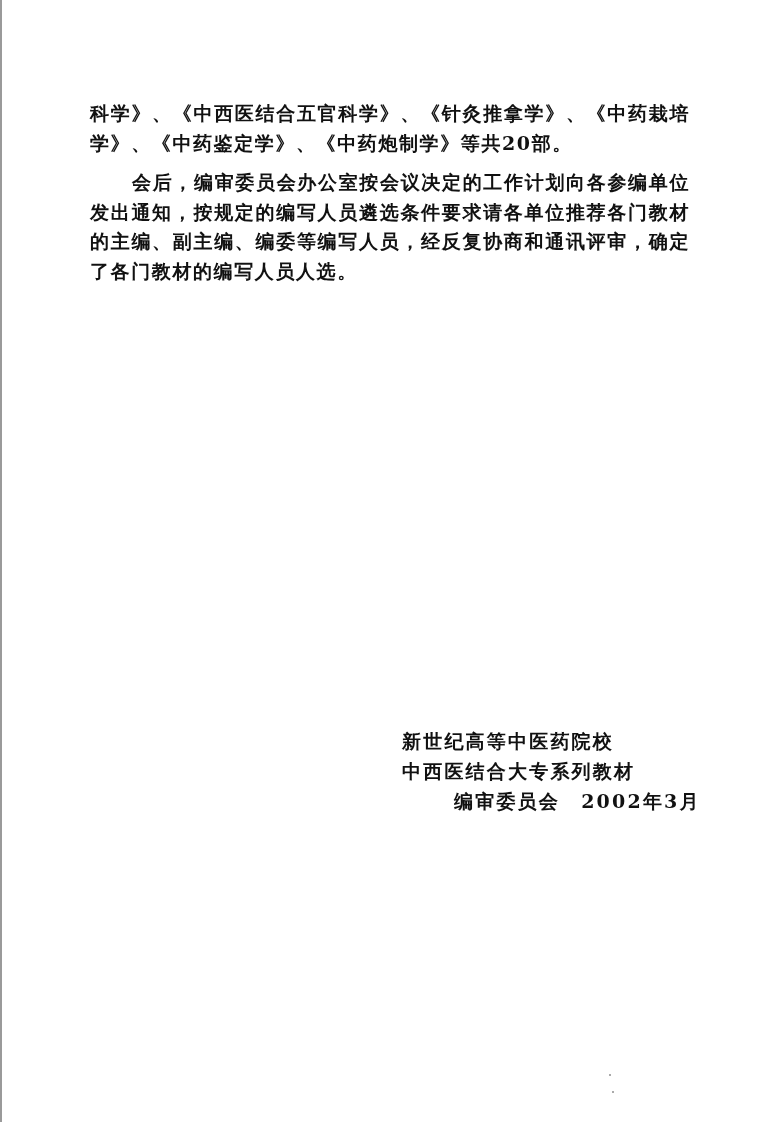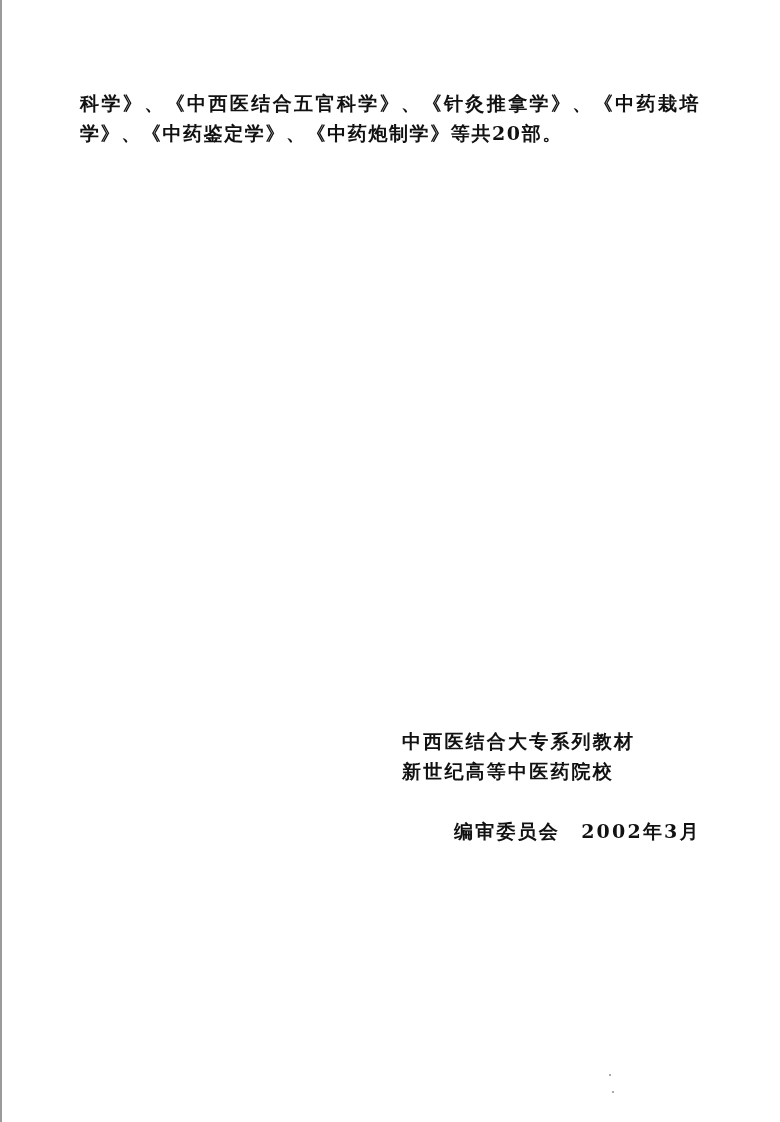--- a/index.html
+++ b/index.html
@@ -23,21 +23,21 @@
       height: 1122px;
       background: #9a9a9a;
     }
     .page-body {
       position: absolute;
       left: 80px;
       top: 89px;
       width: 620px;
     }
     .para {
-      margin: 0;
+      margin: 10px;
       font-size: 19px;
       line-height: 29.5px;
       letter-spacing: 1.6px;
       text-align: justify;
       font-weight: bold;
       word-break: break-all;
     }
     .para.indent { text-indent: 42px; }
     .signature {
       position: absolute;
@@ -45,37 +45,38 @@
       top: 726px;
       width: 300px;
     }
     .sig-line {
       font-size: 19px;
       line-height: 30px;
       letter-spacing: 2.2px;
       font-weight: bold;
       white-space: nowrap;
     }
-    .sig-line.offset { padding-left: 52px; margin-top: 30px; }
+    .sig-line.offset { padding-left: 52px; }
     .speck {
       position: absolute;
       width: 2px;
       height: 2px;
       background: #aaaaaa;
     }
   </style>
 </head>
 <body>
 
 <div class="left-edge"></div>
 
 <div class="page-body">
   <p class="para">科学》、《中西医结合五官科学》、《针灸推拿学》、《中药栽培学》、《中药鉴定学》、《中药炮制学》等共20部。</p>
+  <p class="para indent">会后，编审委员会办公室按会议决定的工作计划向各参编单位发出通知，按规定的编写人员遴选条件要求请各单位推荐各门教材的主编、副主编、编委等编写人员，经反复协商和通讯评审，确定了各门教材的编写人员人选。</p>
 </div>
 
 <div class="signature">
+  <div class="sig-line">新世纪高等中医药院校</div>
   <div class="sig-line">中西医结合大专系列教材</div>
-  <div class="sig-line">新世纪高等中医药院校</div>
   <div class="sig-line offset">编审委员会　2002年3月</div>
 </div>
 
 <div class="speck" style="left:609px; top:1074px;"></div>
 <div class="speck" style="left:612px; top:1091px;"></div>
 
 </body></html>

